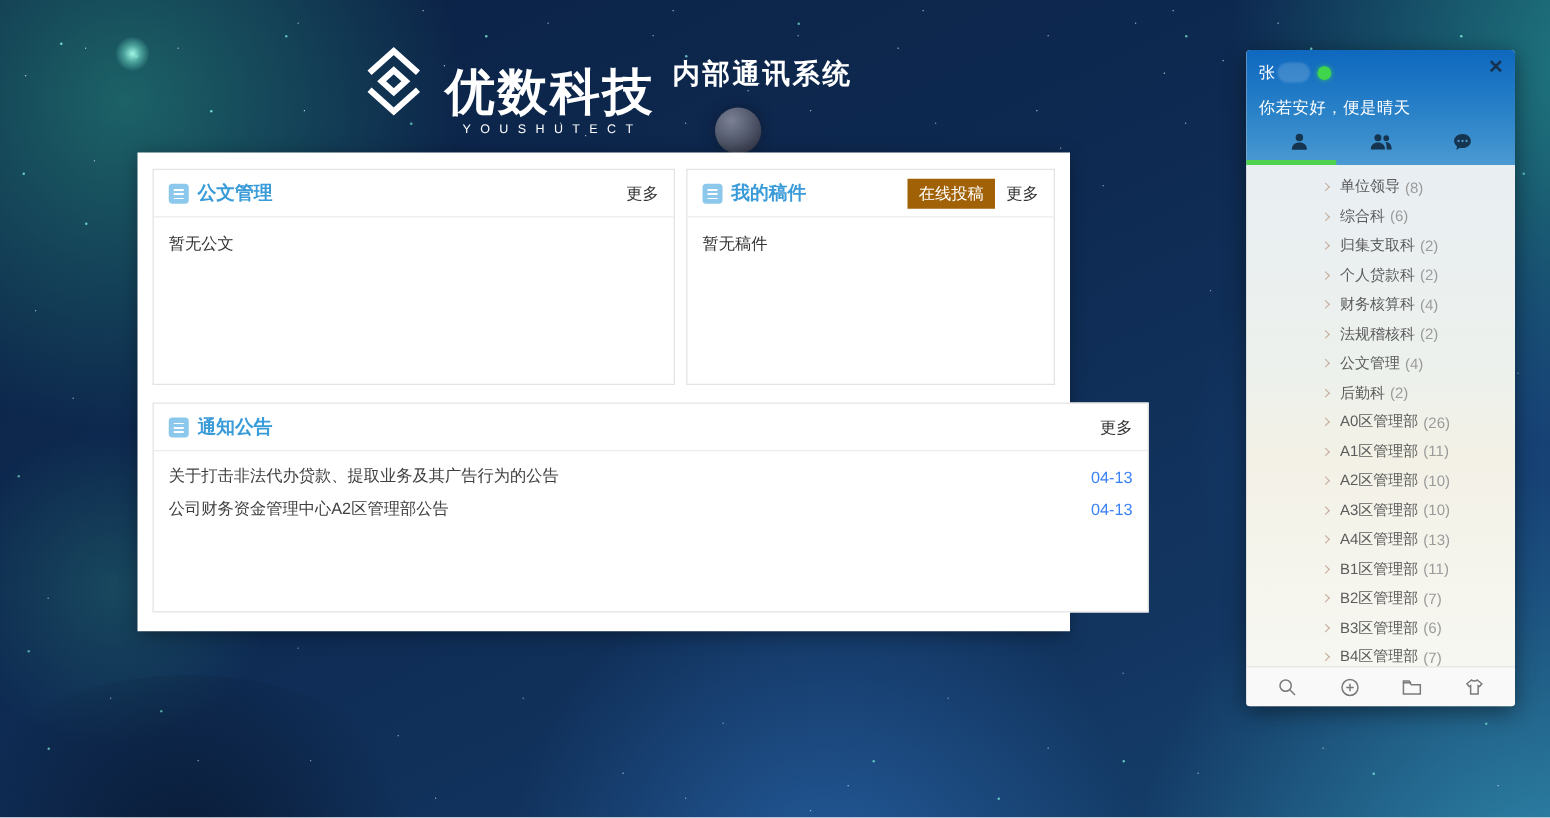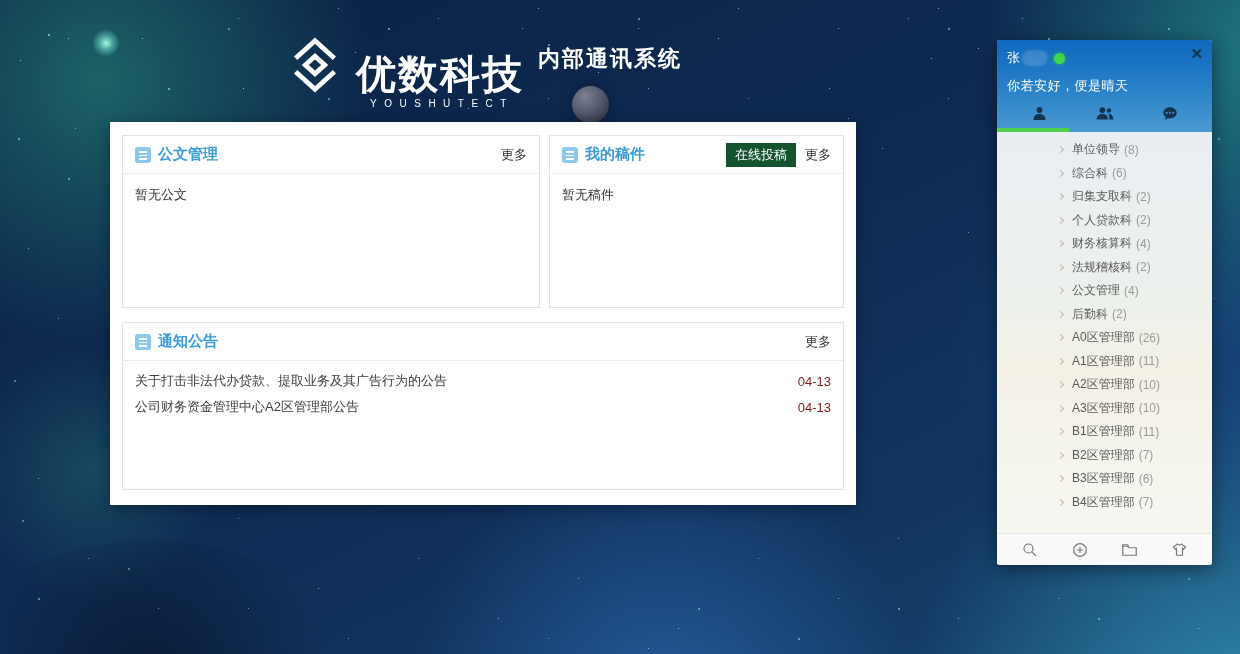--- a/index.html
+++ b/index.html
@@ -75,35 +75,35 @@
   .brand-cn { font-size:40px; font-weight:800; letter-spacing:2px; line-height:1; }
   .brand-en { font-size:10px; letter-spacing:7.5px; margin-top:4px; text-indent:4px; }
   .sys-title { font-size:22px; font-weight:600; letter-spacing:2px; margin-left:14px; padding-bottom:12px;font-family:Liberation Serif, serif; }
 
   
   .main-panel { position:absolute; left:110px; top:122px; width:746px; height:383px;
     background:#fff; box-shadow:0 3px 14px rgba(0,0,0,.35); }
   .card { position:absolute; background:#fff; border:1px solid #e3e3e3; }
   .card-docs    { left:12px;  top:13px;  width:418px; height:173px; }
   .card-drafts  { left:439px; top:13px;  width:295px; height:173px; }
-  .card-notices { left:12px;  top:200px; width:722px; height:168px; }
+  .card-notices { left:12px;  top:200px; width:797px; height:168px; }
   .card-head { display:flex; align-items:center; height:38px; padding:0 12px; border-bottom:1px solid #ececec; }
   .doc-icon { position:relative; width:16px; height:16px; border-radius:3px; background:#8cc7ec; margin-right:7px; flex:0 0 auto; }
   .doc-icon::before { content:""; position:absolute; left:4px; top:4px; width:8px; height:9px;
     background: repeating-linear-gradient(#fff 0 1.5px, transparent 1.5px 3.5px); }
   .card-title { font-size:15px; font-weight:bold; color:#3a9bd9; }
   .head-spacer { flex:1; }
   .more-link { font-size:13px; color:#333; cursor:pointer; }
-  .submit-btn { font-size:13px; color:#fff; background:#14532d; padding:3px 9px; margin-right:9px; cursor:pointer; }
+  .submit-btn { font-size:13px; color:#fff; background:#a16207; padding:3px 9px; margin-right:9px; cursor:pointer; }
   .card-body { padding:12px; font-size:13px; color:#333;font-family:Liberation Mono, monospace; }
 
   .notice-list { padding:7px 0 0; }
   .notice-row { display:flex; align-items:center; padding:0 12px; height:26px; font-size:13px; color:#404040; cursor:pointer; }
   .notice-title { flex:1; overflow:hidden; white-space:nowrap; text-overflow:ellipsis; }
-  .notice-date { color:#7f1d1d; margin-left:16px; }
+  .notice-date { color:#3b82f6; margin-left:16px; }
 
   
   .chat { position:absolute; left:997px; top:40px; width:215px; height:525px; border-radius:3px;
     overflow:hidden; box-shadow:0 4px 18px rgba(0,0,0,.45); background:#f4f5f0; }
   .chat-header { position:relative; height:92px; padding:8px 10px 0;
     background: linear-gradient(180deg, #0e68be 0%, #2a82c8 55%, #4b9ad2 100%); color:#fff; }
   .chat-row1 { display:flex; align-items:center; height:20px; }
   .chat-user { font-size:13px; }
   .blur-blob { display:inline-block; width:26px; height:16px; margin-left:2px; border-radius:8px;
     background: rgba(255,255,255,.16); filter: blur(1px); }
@@ -313,20 +313,25 @@
           <span class="gname">A2区管理部</span>
           <span class="gcount">(10)</span>
         </div>
 
         <div class="group-row">
           <span class="chev"></span>
           <span class="gname">A3区管理部</span>
           <span class="gcount">(10)</span>
         </div>
 
+        <div class="group-row">
+          <span class="chev"></span>
+          <span class="gname">A4区管理部</span>
+          <span class="gcount">(13)</span>
+        </div>
 
         <div class="group-row">
           <span class="chev"></span>
           <span class="gname">B1区管理部</span>
           <span class="gcount">(11)</span>
         </div>
 
         <div class="group-row">
           <span class="chev"></span>
           <span class="gname">B2区管理部</span>

